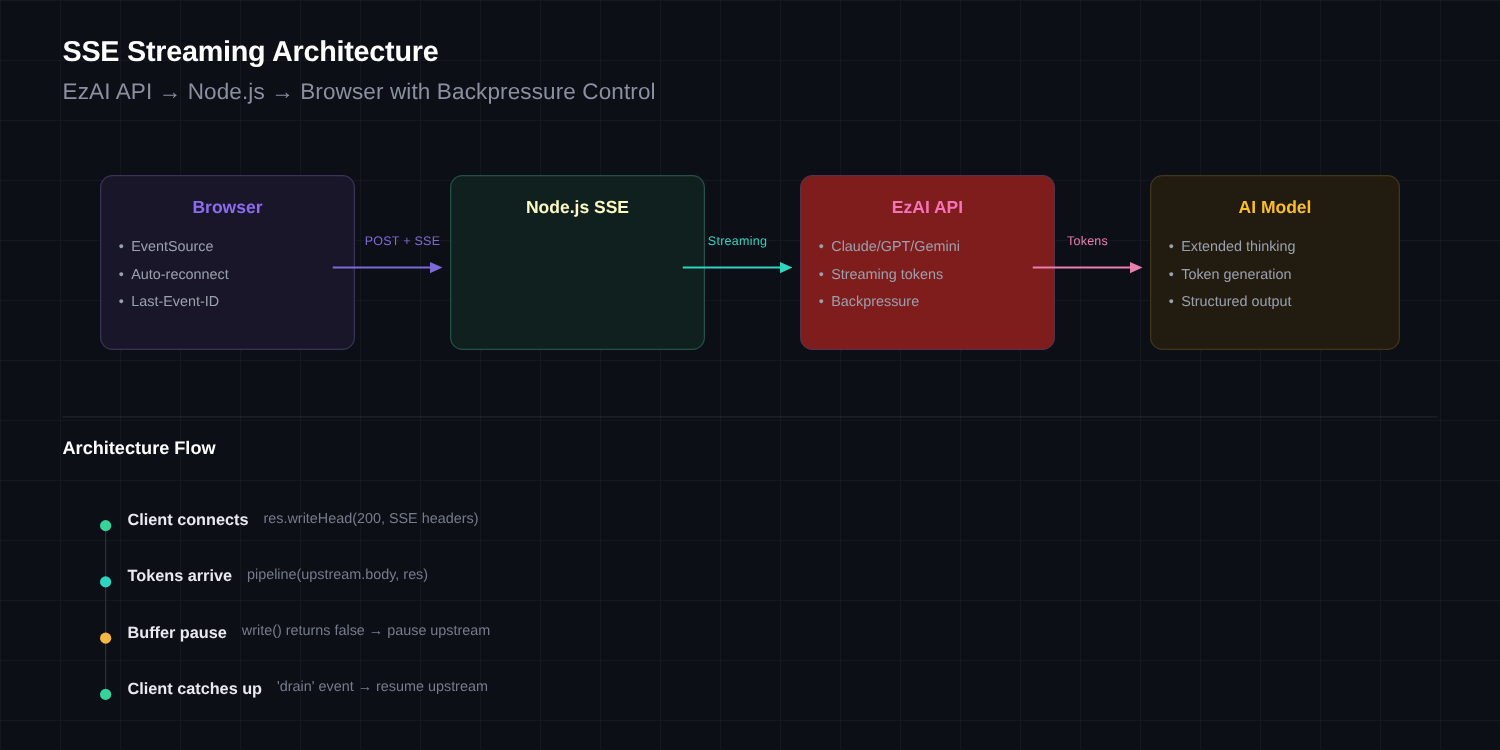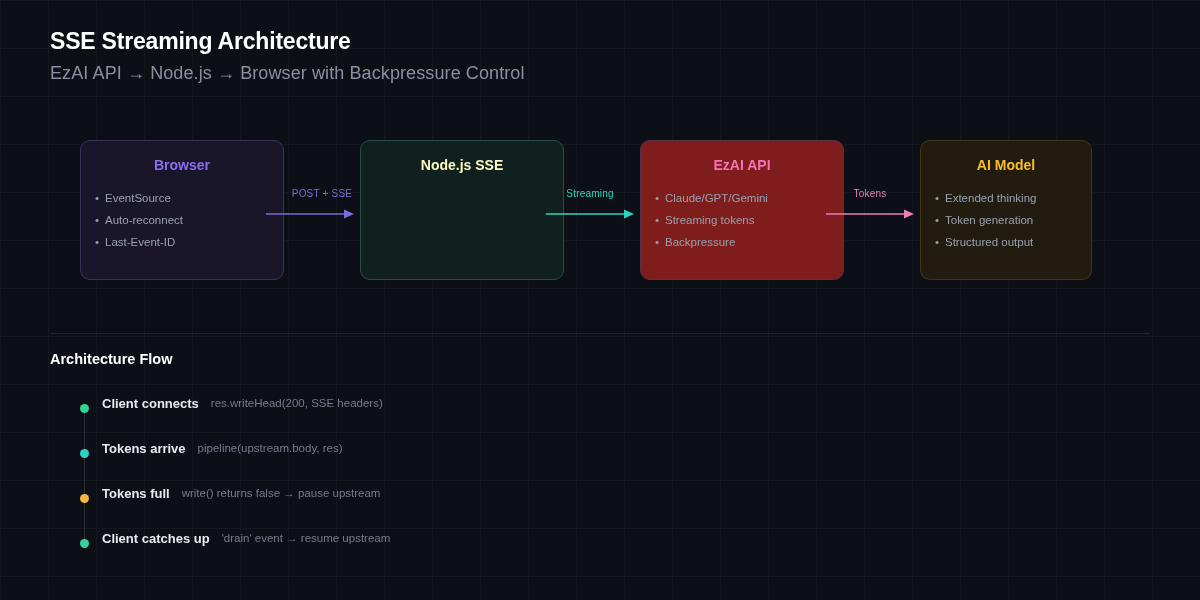--- a/index.html
+++ b/index.html
@@ -52,21 +52,21 @@
 
   .node-box {
     position: absolute;
     top: 0;
     width: 204px;
     height: 140px;
     border-radius: 10px;
     border: 1px solid #333;
     padding: 16px 14px 0 14px;
   }
-  .node-box.wide { width: 172px; }
+  .node-box.wide { width: 200px; }
 
   .node-title {
     text-align: center;
     font-size: 14px;
     font-weight: bold;
     margin-bottom: 14px;
   }
 
   .node-list { list-style: none; }
   .node-list li {
@@ -142,21 +142,21 @@
     left: 50px;
     top: 351px;
     font-size: 14.5px;
     font-weight: bold;
     color: #ffffff;
   }
 
   .flow-list {
     position: absolute;
     left: 80px;
-    top: 396px;
+    top: 408px;
     width: 700px;
   }
   .flow-rail {
     position: absolute;
     left: 4px;
     top: 12px;
     width: 1px;
     height: 136px;
     background: rgba(255,255,255,0.13);
   }
@@ -271,21 +271,21 @@
   </div>
 
   <div class="flow-item">
     <span class="flow-dot" style="background:#2dd4bf"></span>
     <span class="flow-label">Tokens arrive</span>
     <span class="flow-detail">pipeline(upstream.body, res)</span>
   </div>
 
   <div class="flow-item">
     <span class="flow-dot" style="background:#f5b942"></span>
-    <span class="flow-label">Tokens full</span>
+    <span class="flow-label">Buffer pause</span>
     <span class="flow-detail">write() returns false → pause upstream</span>
   </div>
 
   <div class="flow-item">
     <span class="flow-dot" style="background:#34d399"></span>
     <span class="flow-label">Client catches up</span>
     <span class="flow-detail">'drain' event → resume upstream</span>
   </div>
 </div>
 

